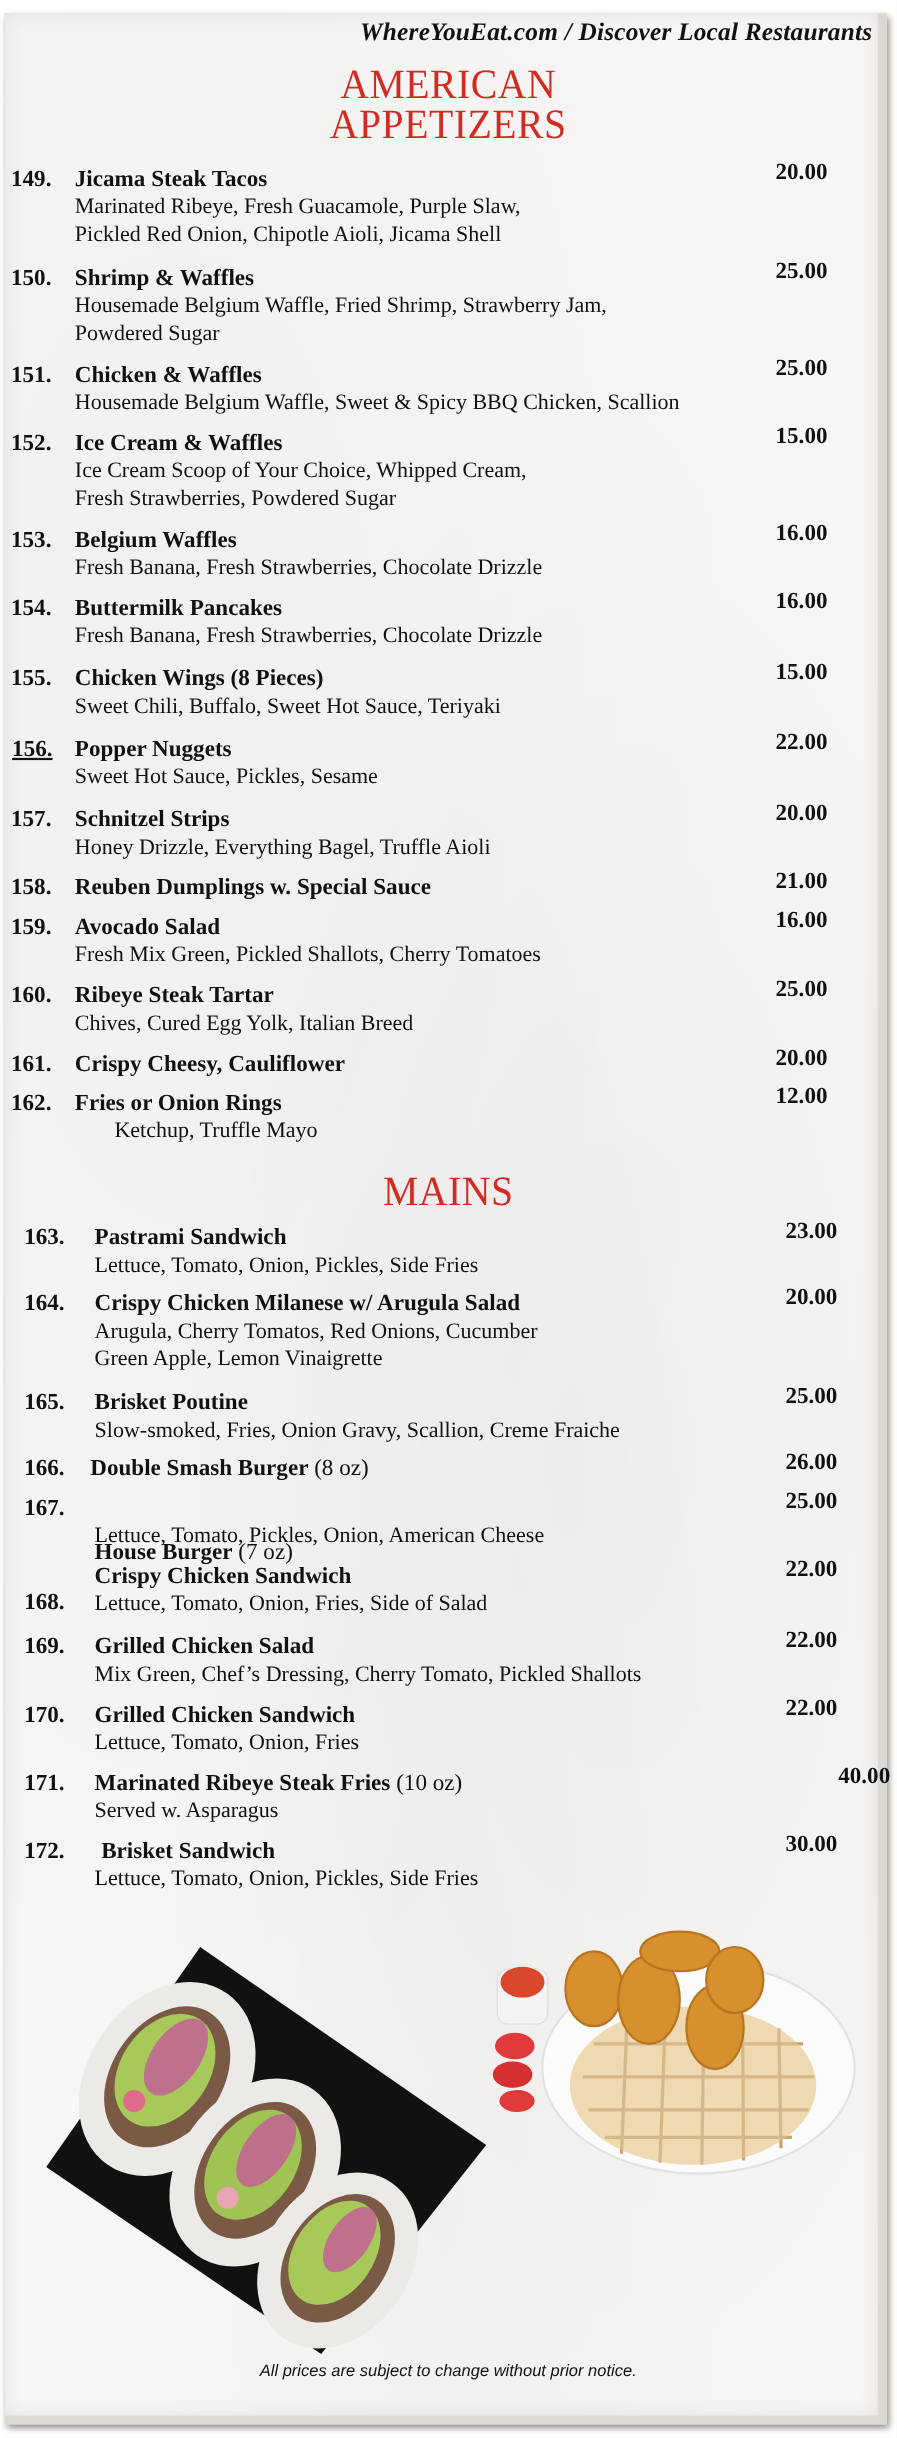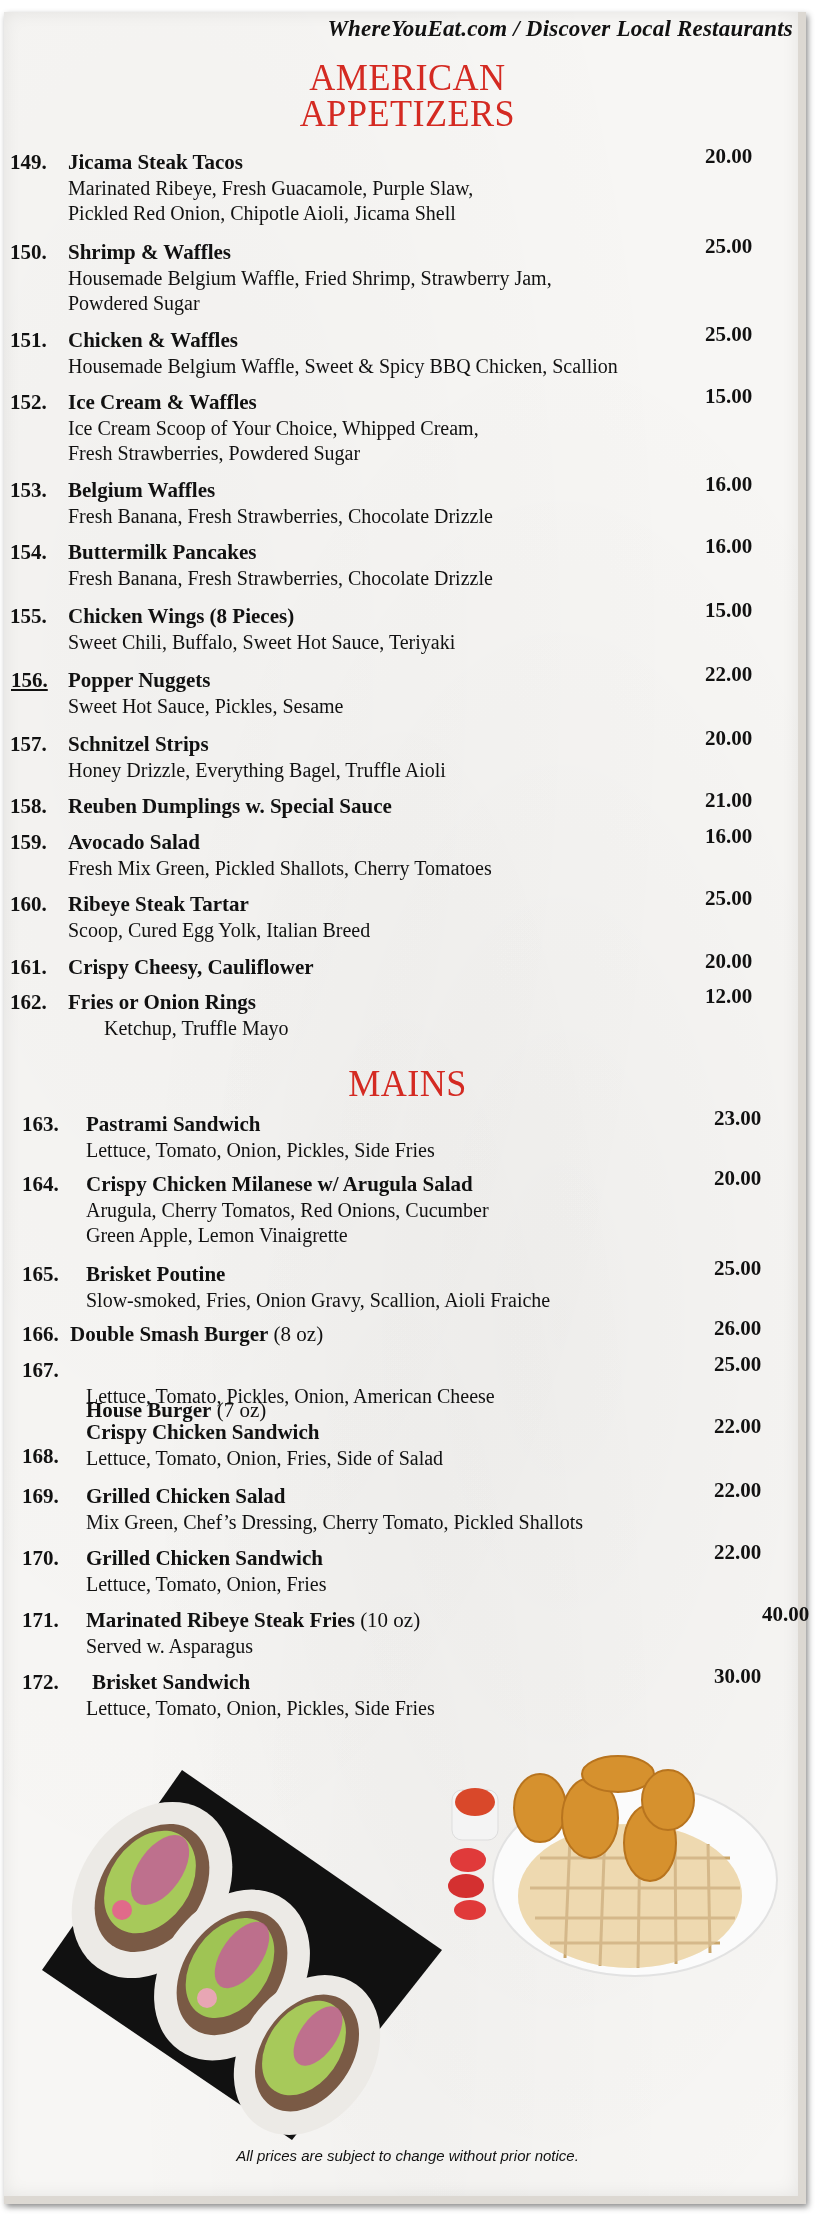--- a/index.html
+++ b/index.html
@@ -136,21 +136,21 @@
     <div class="item" style="top: 830px;">
       <span class="num" style="left: 10px; top: 0px;">159.</span>
       <span class="name" style="left: 68px; top: 0px;"><span>Avocado Salad</span><span class="size"></span></span>
       <span class="price" style="left: 705px; top: -6px;">16.00</span>
       <span class="desc" style="left: 68px; top: 26px;">Fresh Mix Green, Pickled Shallots, Cherry Tomatoes</span>
     </div>
     <div class="item" style="top: 892px;">
       <span class="num" style="left: 10px; top: 0px;">160.</span>
       <span class="name" style="left: 68px; top: 0px;"><span>Ribeye Steak Tartar</span><span class="size"></span></span>
       <span class="price" style="left: 705px; top: -6px;">25.00</span>
-      <span class="desc" style="left: 68px; top: 26px;">Scoop, Cured Egg Yolk, Italian Breed</span>
+      <span class="desc" style="left: 68px; top: 26px;">Chives, Cured Egg Yolk, Italian Breed</span>
     </div>
     <div class="item" style="top: 955px;">
       <span class="num" style="left: 10px; top: 0px;">161.</span>
       <span class="name" style="left: 68px; top: 0px;"><span>Crispy Cheesy, Cauliflower</span><span class="size"></span></span>
       <span class="price" style="left: 705px; top: -6px;">20.00</span>
     </div>
     <div class="item" style="top: 990px;">
       <span class="num" style="left: 10px; top: 0px;">162.</span>
       <span class="name" style="left: 68px; top: 0px;"><span>Fries or Onion Rings</span><span class="size"></span></span>
       <span class="price" style="left: 705px; top: -6px;">12.00</span>
@@ -171,25 +171,25 @@
       <span class="num" style="left: 22px; top: 0px;">164.</span>
       <span class="name" style="left: 86px; top: 0px;"><span>Crispy Chicken Milanese w/ Arugula Salad</span><span class="size"></span></span>
       <span class="price" style="left: 714px; top: -6px;">20.00</span>
       <span class="desc" style="left: 86px; top: 26px;">Arugula, Cherry Tomatos, Red Onions, Cucumber</span>
       <span class="desc" style="left: 86px; top: 51px;">Green Apple, Lemon Vinaigrette</span>
     </div>
     <div class="item" style="top: 1262px;">
       <span class="num" style="left: 22px; top: 0px;">165.</span>
       <span class="name" style="left: 86px; top: 0px;"><span>Brisket Poutine</span><span class="size"></span></span>
       <span class="price" style="left: 714px; top: -6px;">25.00</span>
-      <span class="desc" style="left: 86px; top: 26px;">Slow-smoked, Fries, Onion Gravy, Scallion, Aioli Fraiche</span>
+      <span class="desc" style="left: 86px; top: 26px;">Slow-smoked, Fries, Onion Gravy, Scallion, Creme Fraiche</span>
     </div>
     <div class="item" style="top: 1322px;">
       <span class="num" style="left: 22px; top: 0px;">166.</span>
-      <span class="name" style="left: 70px; top: 0px; font-family: Liberation Serif, serif;"><span>Double Smash Burger</span><span class="size"> (8 oz)</span></span>
+      <span class="name" style="left: 82px; top: 0px; font-family: Liberation Serif, serif;"><span>Double Smash Burger</span><span class="size"> (8 oz)</span></span>
       <span class="price" style="left: 714px; top: -6px;">26.00</span>
     </div>
     <div class="item" style="top: 1358px;">
       <span class="num" style="left: 22px; top: 0px;">167.</span>
       <span class="name" style="left: 86px; top: 0px; margin-top: 40px;"><span>House Burger</span><span class="size"> (7 oz)</span></span>
       <span class="price" style="left: 714px; top: -6px;">25.00</span>
       <span class="desc" style="left: 86px; top: 26px;">Lettuce, Tomato, Pickles, Onion, American Cheese</span>
     </div>
     <div class="item" style="top: 1420px;">
       <span class="num" style="left: 22px; top: 0px; margin-top: 24px;">168.</span>

